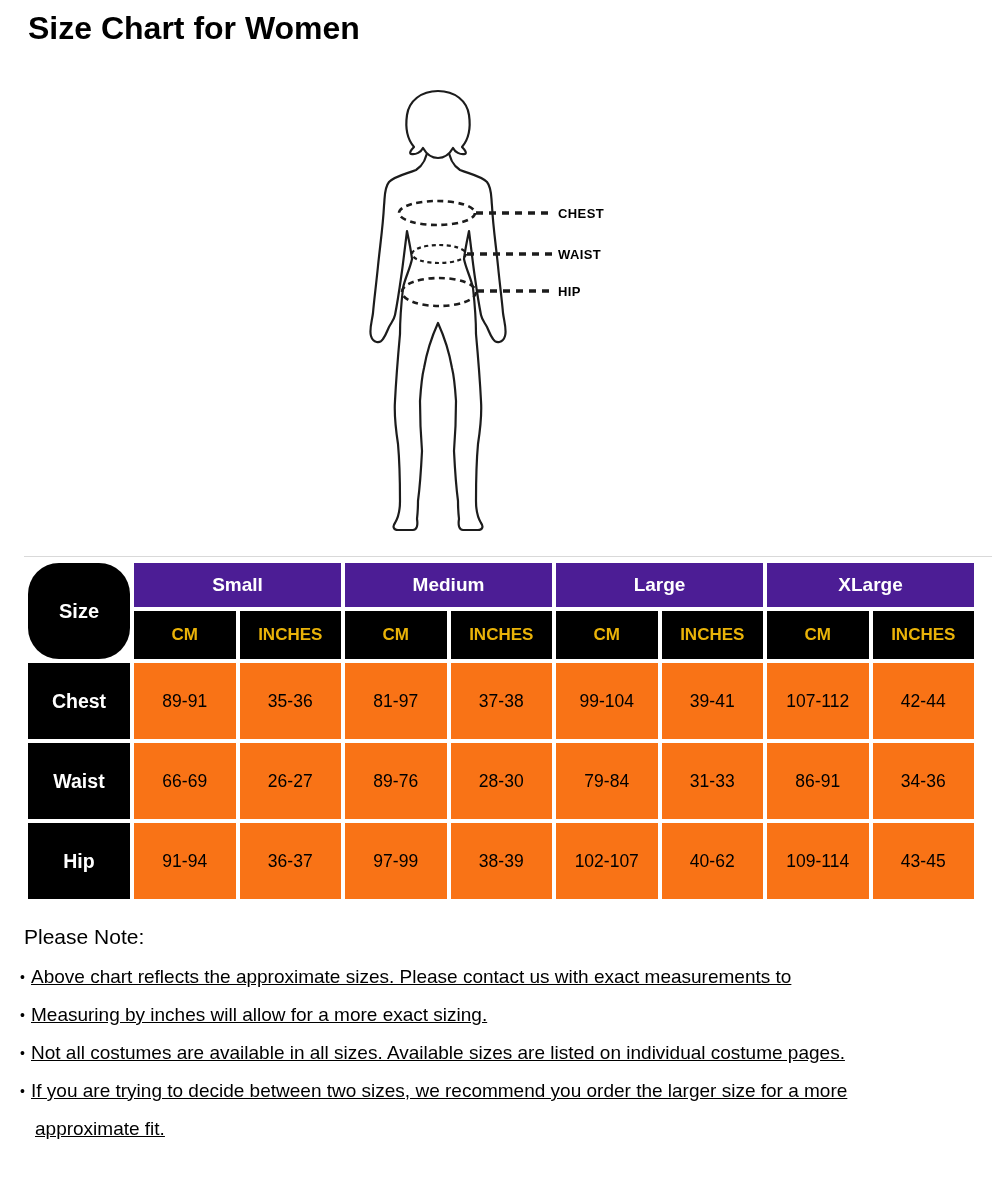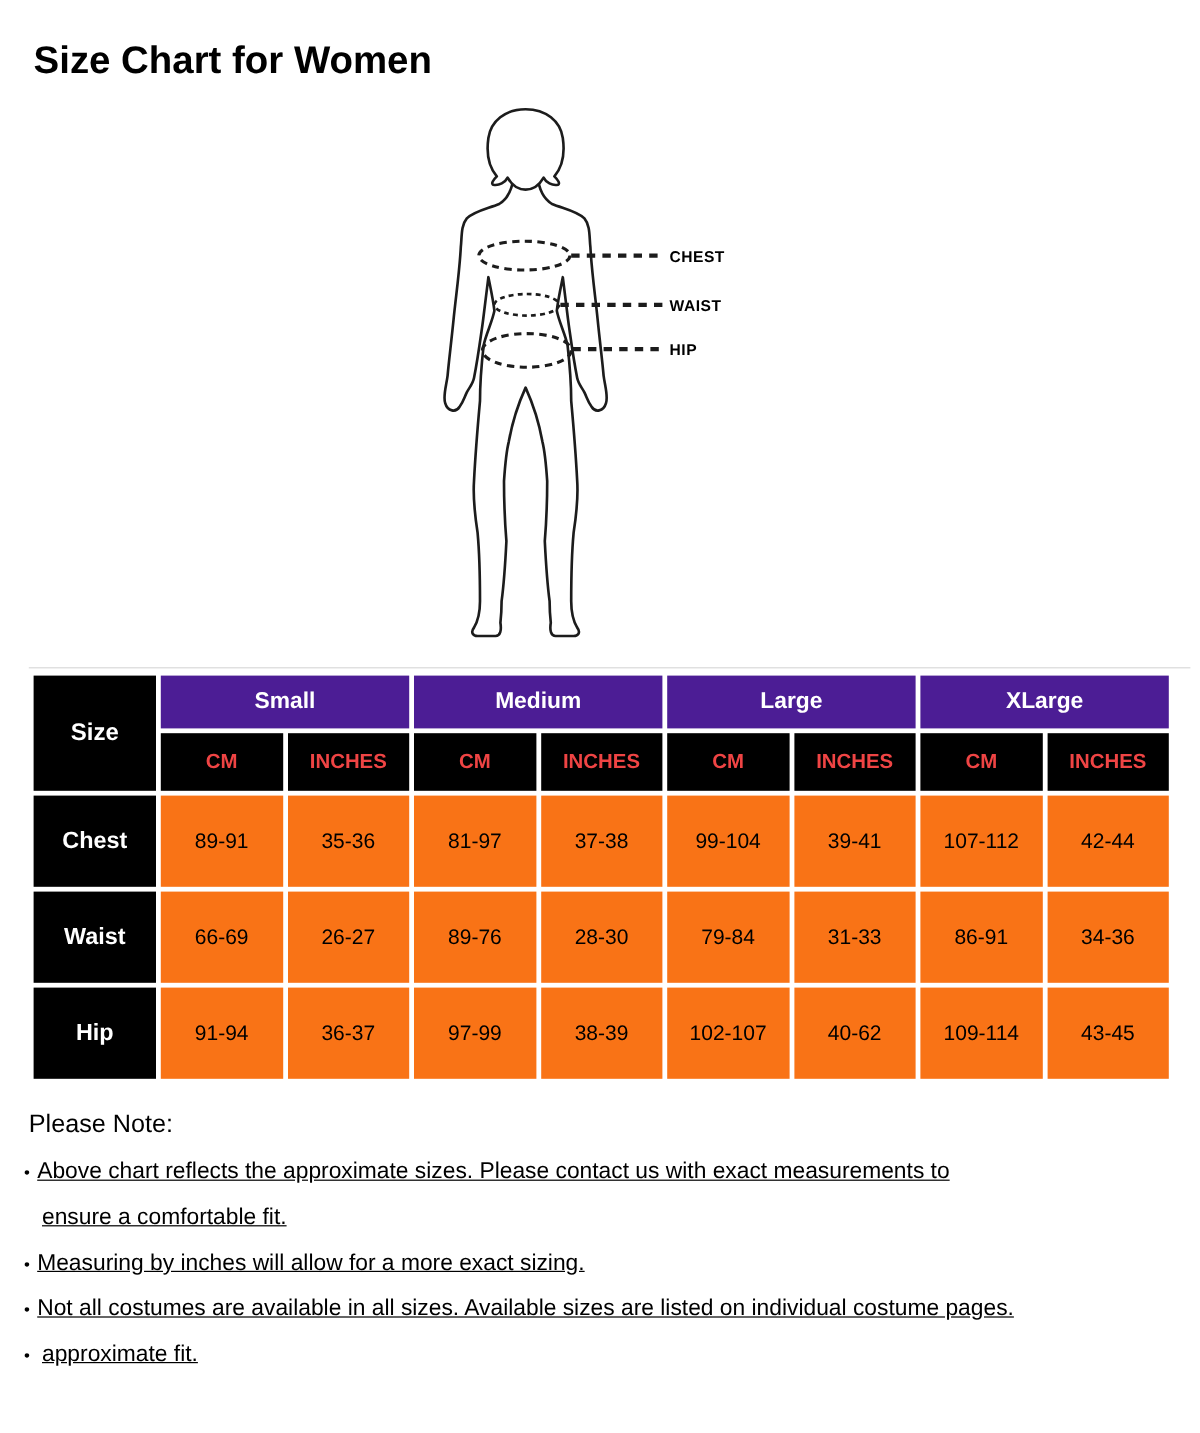--- a/index.html
+++ b/index.html
@@ -2,21 +2,21 @@
 <html><head>
 <meta charset="utf-8">
 <style>
   * { margin:0; padding:0; box-sizing:border-box; }
   html,body { background:#ffffff; }
   body {
     width:1000px; height:1194px; position:relative; overflow:hidden;
     font-family:"Liberation Sans", sans-serif; color:#000;
   }
   .page-title {
-    position:absolute; left:28px; top:32px;
+    position:absolute; left:28px; top:10px;
     font-size:32px; font-weight:bold; letter-spacing:0;
   }
   
   .figure { position:absolute; left:350px; top:85px; width:280px; height:450px; }
   .figure svg { position:absolute; left:0; top:0; }
   .fig-label {
     position:absolute; left:208px;
     font-size:13px; font-weight:bold; letter-spacing:0.4px; white-space:nowrap;
   }
   .fig-label.chest { top:121px; }
@@ -27,23 +27,23 @@
     position:absolute; left:24px; top:556px; width:968px; height:1px;
     background:#d9d9d9;
   }
   table.size-table {
     position:absolute; left:24px; top:559px; width:954px;
     border-collapse:separate; border-spacing:4px; table-layout:fixed;
   }
   table.size-table th, table.size-table td {
     text-align:center; vertical-align:middle; padding:0; overflow:hidden;
   }
-  .corner-th { background:#000; color:#fff; font-weight:bold; font-size:20px; }
+  .corner-th { background:#000; color:#fff; font-weight:bold; font-size:20px;border-radius:31px; }
   .group-th  { background:#4c1d95; color:#fff; font-weight:bold; font-size:19px; height:44px; }
-  .unit-th   { background:#000; color:#ef4444; font-weight:bold; font-size:17px; height:48px; }
+  .unit-th   { background:#000; color:#eab308; font-weight:bold; font-size:17px; height:48px; }
   .row-th    { background:#000; color:#fff; font-weight:bold; font-size:19.5px; }
   td.val     { background:#f97316; color:#000; font-size:17.5px; height:76px; }
   
   .notes-heading {
     position:absolute; left:24px; top:925px; font-size:21px;
   }
   .notes { position:absolute; left:20px; top:958px; width:966px; }
   .bullet { display:flex; align-items:flex-start; }
   .bullet .dot { width:11px; font-size:14px; line-height:38px; flex:0 0 11px; }
   .bullet .blines { flex:1; font-size:19px; line-height:38px;text-decoration:underline; }
@@ -204,34 +204,34 @@
   </tbody>
 </table>
 
 <div class="notes-heading">Please Note:</div>
 
 <div class="notes">
   <div class="bullet">
     <span class="dot">•</span>
     <div class="blines">
       <div>Above chart reflects the approximate sizes. Please contact us with exact measurements to</div>
-      <div class="wrap">ensure a comfortable fit.</div>
     </div>
   </div>
   <div class="bullet">
     <span class="dot">•</span>
     <div class="blines">
       <div>Measuring by inches will allow for a more exact sizing.</div>
     </div>
   </div>
   <div class="bullet">
     <span class="dot">•</span>
     <div class="blines">
       <div>Not all costumes are available in all sizes. Available sizes are listed on individual costume pages.</div>
     </div>
   </div>
   <div class="bullet">
     <span class="dot">•</span>
     <div class="blines">
+      <div>If you are trying to decide between two sizes, we recommend you order the larger size for a more</div>
       <div class="wrap">approximate fit.</div>
     </div>
   </div>
 </div>
 
 </body></html>

